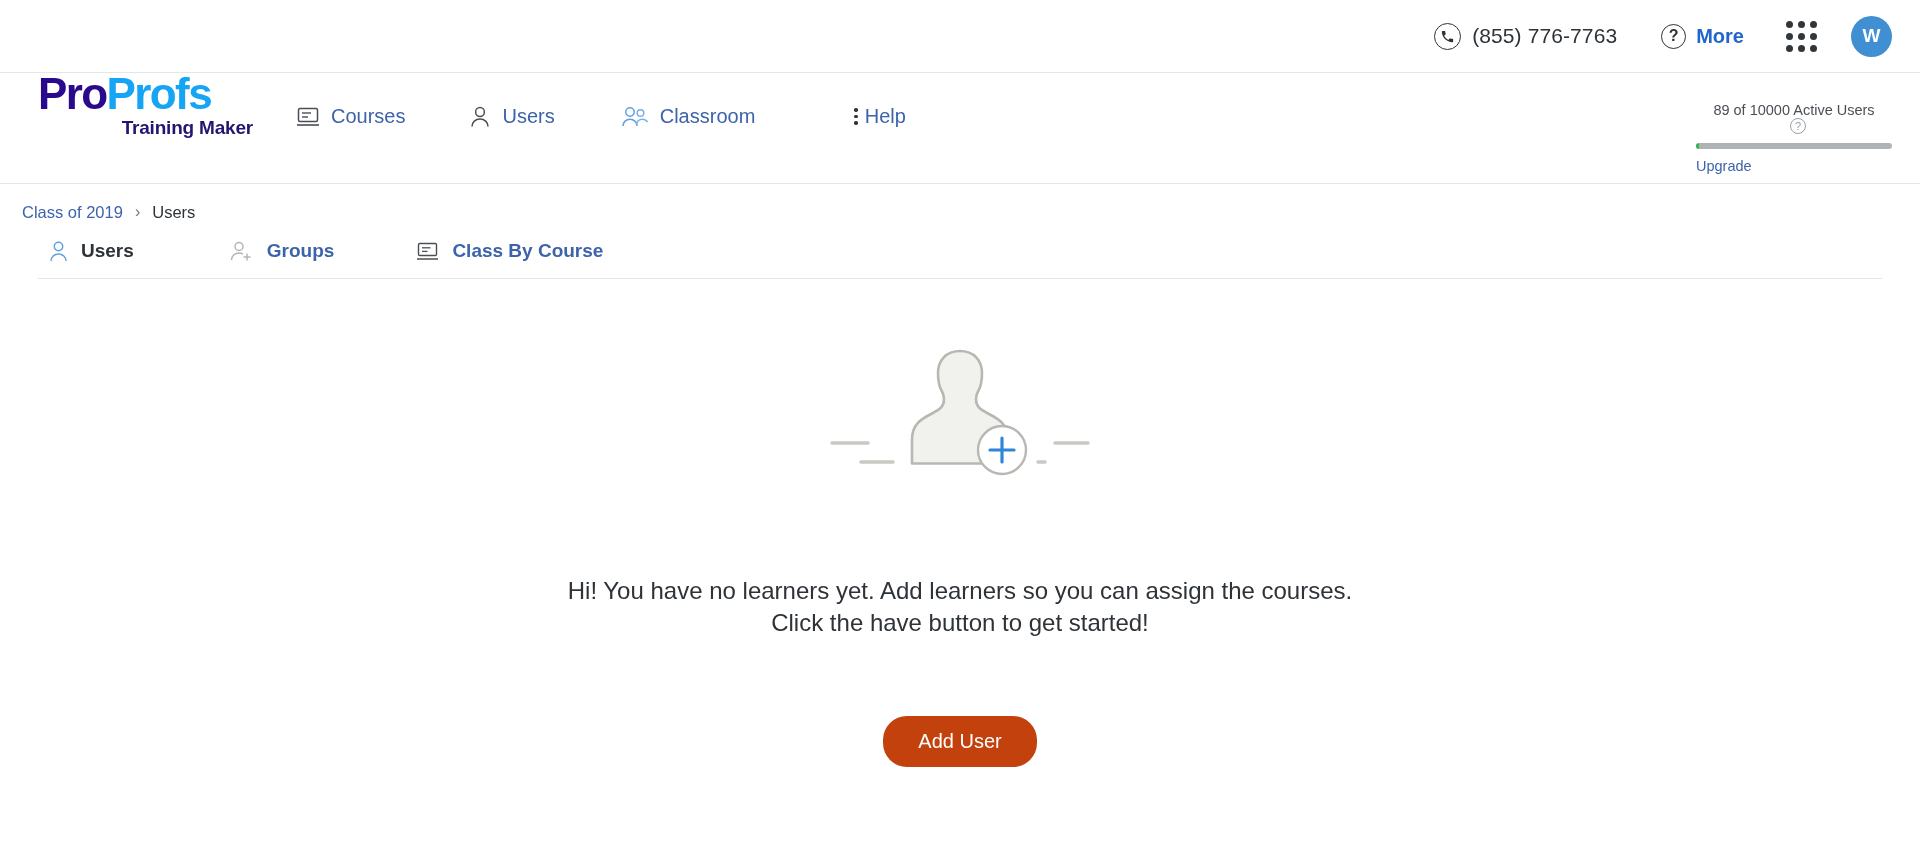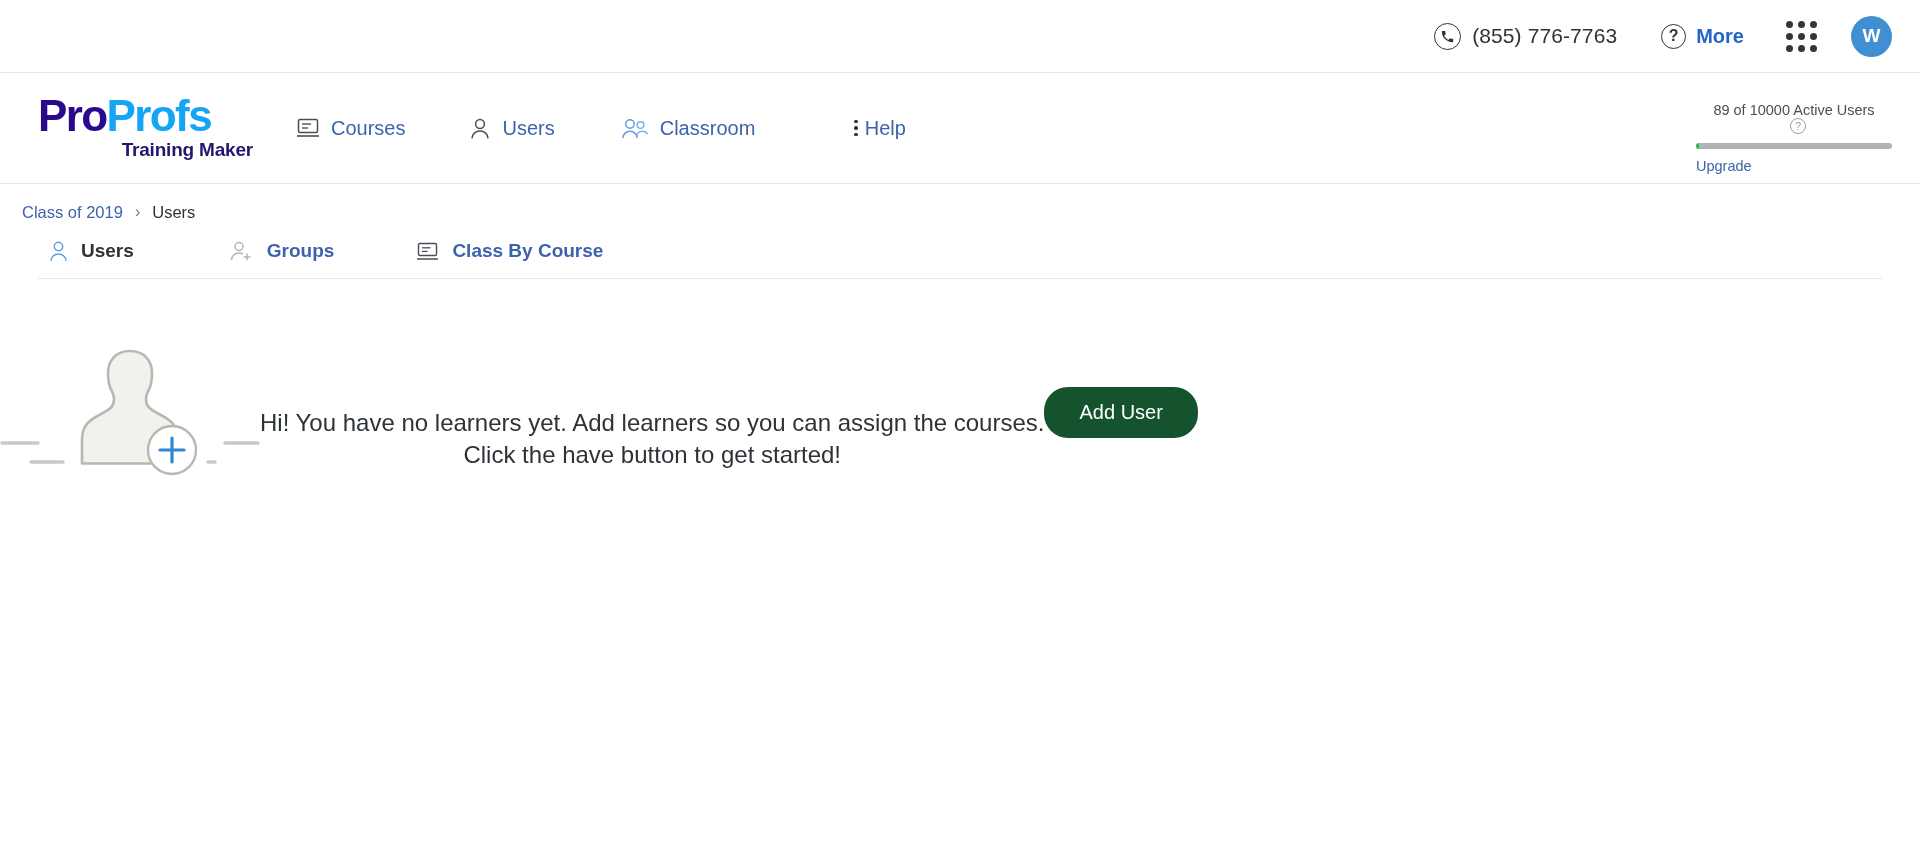--- a/index.html
+++ b/index.html
@@ -65,21 +65,21 @@
     display: flex; align-items: center; justify-content: center;
     font-size: 19px; font-weight: bold;
     cursor: pointer;
   }
 
   
   .main-nav {
     height: 111px;
     border-bottom: 1px solid #e4e6e8;
     display: flex;
-    align-items: center;
+    align-items: flex-start;
     padding: 0 32px 0 38px;
     position: relative;
   }
 
   .logo { width: 215px; cursor: pointer; }
   .logo-top {
     font-size: 44px;
     font-weight: bold;
     letter-spacing: -1.6px;
     line-height: 0.95;
@@ -88,21 +88,21 @@
   .logo-profs{ color: #16a4f5; }
   .logo-tag {
     font-size: 19px;
     font-weight: bold;
     color: #231670;
     text-align: right;
     margin-top: 2px;
     letter-spacing: -.2px;
   }
 
-  .nav-items { display: flex; align-items: center; margin-left: 43px; }
+  .nav-items { display: flex; align-items: center; margin-left: 43px; margin-top: 32px; }
   .nav-item {
     display: flex; align-items: center;
     margin-right: 64px;
     cursor: pointer;
     white-space: nowrap;
   }
   .nav-item:last-child { margin-right: 0; }
   .nav-ico { display: flex; align-items: center; justify-content: center; margin-right: 11px; }
   .nav-ico svg { display: block; }
   .nav-label { font-size: 20px; color: #3d63ab; }
@@ -169,36 +169,37 @@
   .tab-ico svg { display: block; }
   .tab-label { font-size: 19px; font-weight: bold; }
   .tab.active .tab-label { color: #2e3338; }
   .tab-label.link { color: #3d63ab; }
   .tab-users  { margin-right: 95px; }
   .tab-groups { margin-right: 82px; }
 
   
   .empty {
     display: flex;
-    flex-direction: row;
-    align-items: flex-start;
+    flex-direction: column;
+    align-items: center;
     margin-top: 66px;
+    gap: 36px;
   }
   .empty-art { width: 260px; height: 132px; }
   .empty-msg {
     margin-top: 62px;
     font-size: 24px;
     color: #2e3338;
     text-align: center;
     line-height: 1.32;
   }
   .empty-msg div { white-space: nowrap; }
   .add-user-btn {
     margin-top: 42px;
-    background: #14532d;
+    background: #c2410c;
     color: #ffffff;
     border: none;
     border-radius: 24px;
     font-size: 20px;
     font-family: "Liberation Sans", sans-serif;
     padding: 14px 35px;
     cursor: pointer;
   }
 </style>
 </head>

